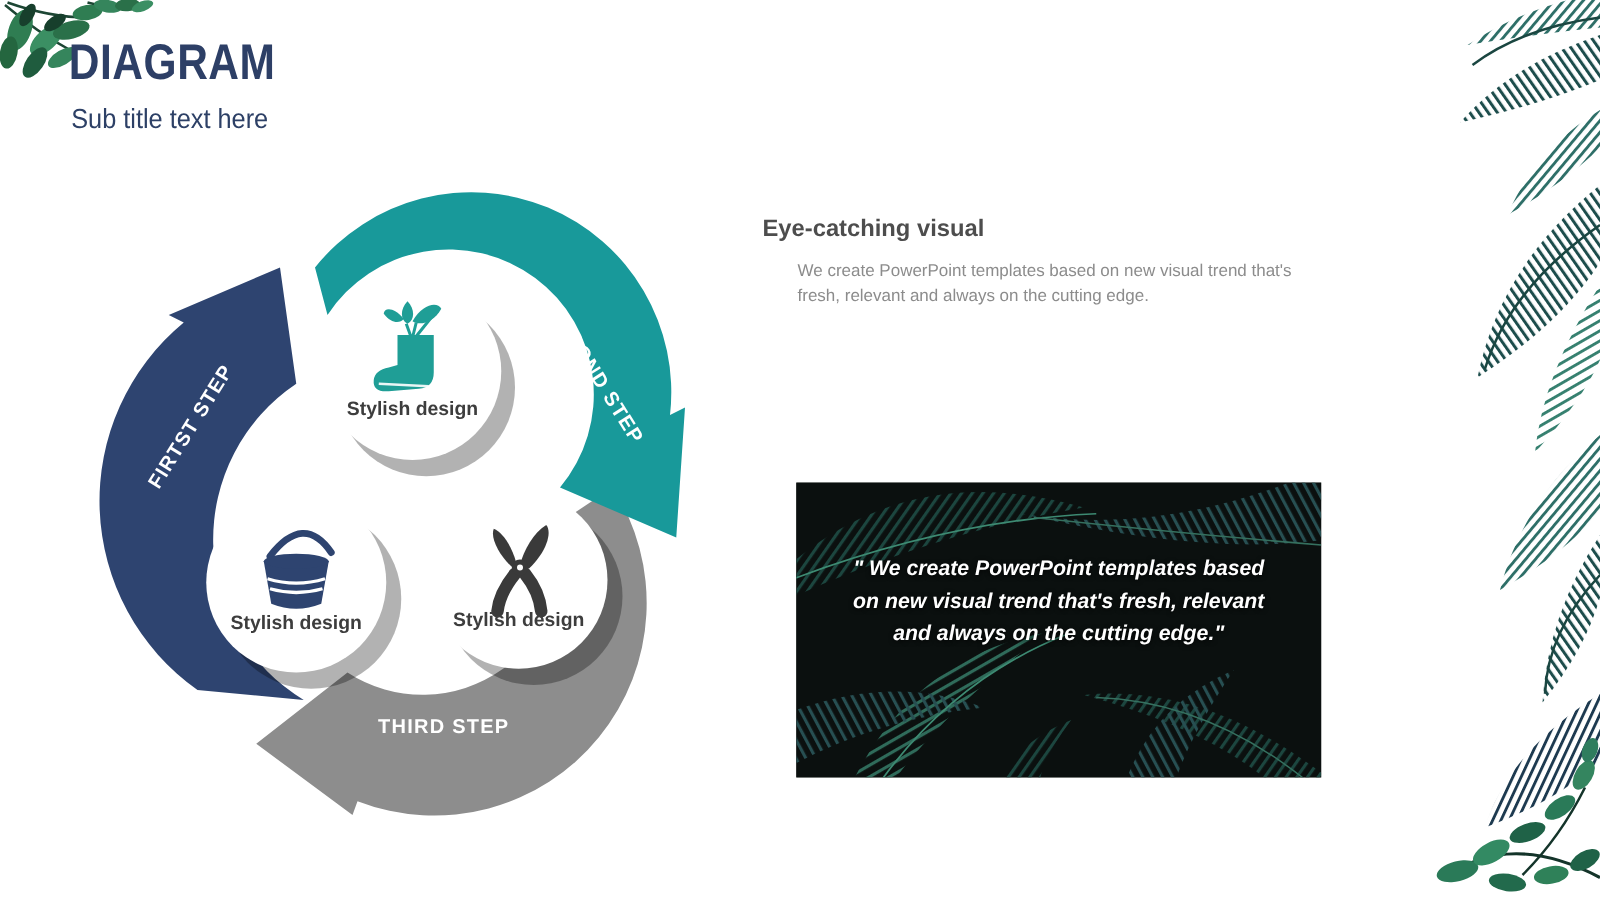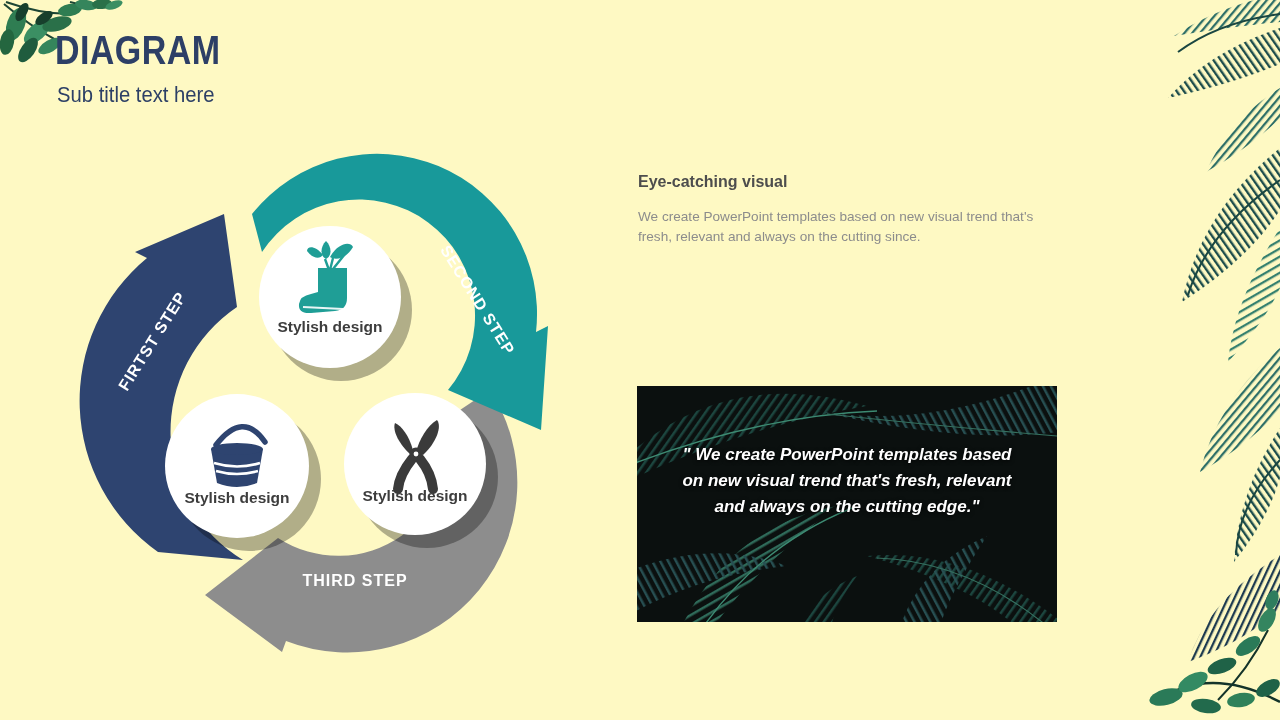--- a/index.html
+++ b/index.html
@@ -1,25 +1,25 @@
 <!DOCTYPE html>
 <html><head>
 <meta charset="utf-8">
 <style>
   html,body{margin:0;padding:0;background:#777;}
-  .slide{position:relative;width:1280px;height:720px;background:#fef9c3;overflow:hidden;
+  .slide{position:relative;width:1280px;height:720px;background:#ffffff;overflow:hidden;
          font-family:"Liberation Sans",sans-serif;}
   .abs{position:absolute;}
   
   .title{left:55px;top:28px;font-size:40px;font-weight:700;color:#2d3f66;letter-spacing:.5px;
          transform:scaleX(.85);transform-origin:left top;white-space:nowrap;}
   .subtitle{left:57px;top:82px;font-size:22px;font-weight:400;color:#2d4066;
          transform:scaleX(.92);transform-origin:left top;white-space:nowrap;}
   
-  .heading{left:638px;top:173px;font-size:16px;font-weight:700;color:#4d4d4d;white-space:nowrap;}
+  .heading{left:610px;top:173px;font-size:19px;font-weight:700;color:#4d4d4d;white-space:nowrap;}
   .para{left:638px;width:415px;font-size:13.6px;line-height:19.6px;color:#8c8c8c;}
   .para1{top:207px;}
   .para2{top:246px;}
   
   .quote-box{left:637px;top:386px;width:420px;height:236px;overflow:hidden;background:#0b100f;}
   .quote-text{position:absolute;left:30px;right:30px;top:56px;text-align:center;
       font-style:italic;font-weight:700;font-size:17px;line-height:26px;color:#ffffff;
       text-shadow:0 1px 4px rgba(0,0,0,.85);}
   .quote-text .inner{display:inline-block;max-width:340px;}
   
@@ -144,21 +144,21 @@
         <circle cx="1" cy="-8" r="2.4" fill="#ffffff"></circle>
     </g>
     <text class="circle-label" x="415" y="501" text-anchor="middle">Stylish design</text>
 
     <text class="step-label" transform="translate(157,344) rotate(-58)" text-anchor="middle">FIRTST STEP</text>
     <text class="step-label" transform="translate(473,303) rotate(58)" text-anchor="middle">SECOND STEP</text>
     <text class="step-label" x="355" y="586" text-anchor="middle">THIRD STEP</text>
   </svg>
 
   <div class="abs heading">Eye-catching visual</div>
-  <div class="abs para para1">We create PowerPoint templates based on new visual trend that's fresh, relevant and always on the cutting since.</div>
+  <div class="abs para para1">We create PowerPoint templates based on new visual trend that's fresh, relevant and always on the cutting edge.</div>
 
   <div class="abs quote-box">
     <svg class="deco" width="420" height="236" viewBox="0 0 420 236" style="position:absolute;left:0;top:0">
       <defs>
         <pattern id="q1" width="7" height="7" patternUnits="userSpaceOnUse" patternTransform="rotate(35)">
           <line x1="1" y1="0" x2="1" y2="7" stroke="#1c463f" stroke-width="3"></line>
         </pattern>
         <pattern id="q2" width="7" height="7" patternUnits="userSpaceOnUse" patternTransform="rotate(-28)">
           <line x1="1" y1="0" x2="1" y2="7" stroke="#274f52" stroke-width="3"></line>
         </pattern>

